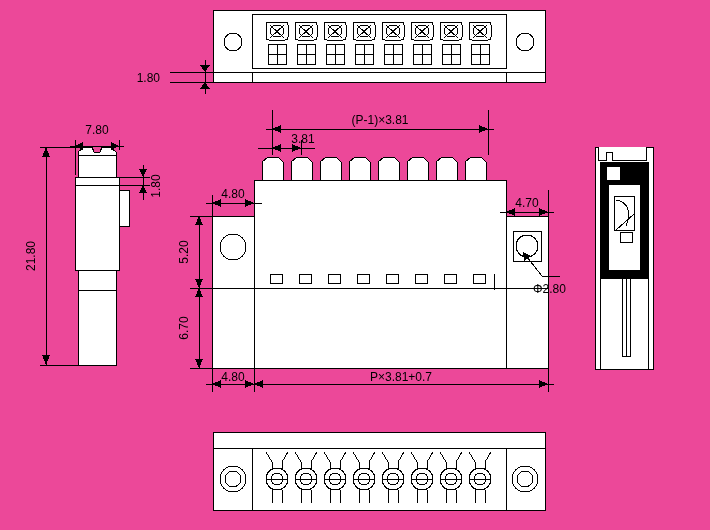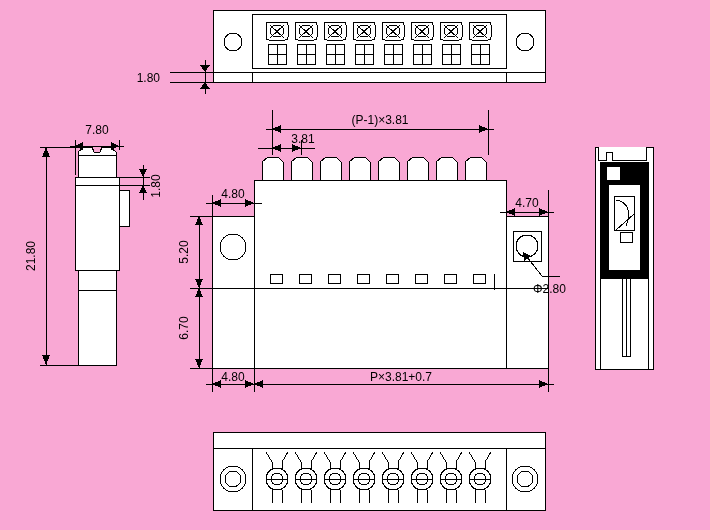--- a/index.html
+++ b/index.html
@@ -1,16 +1,16 @@
 <!DOCTYPE html>
 <html><head>
 <meta charset="utf-8">
 <style>
   html,body{margin:0;padding:0;background:#ffffff;}
-  #stage{position:relative;width:710px;height:530px;background:#f9a8d4;
+  #stage{position:relative;width:710px;height:530px;background:#ec4899;
          font-family:"Liberation Sans", sans-serif;overflow:hidden;}
   svg{position:absolute;left:0;top:0;width:710px;height:530px;}
   .dim{font-family:"Liberation Sans", sans-serif;font-size:12px;fill:#000;}
   text{user-select:none;}
 </style>
 </head>
 <body>
 
 <div id="stage">
 <svg viewBox="0 0 710 530" xmlns="http://www.w3.org/2000/svg">

